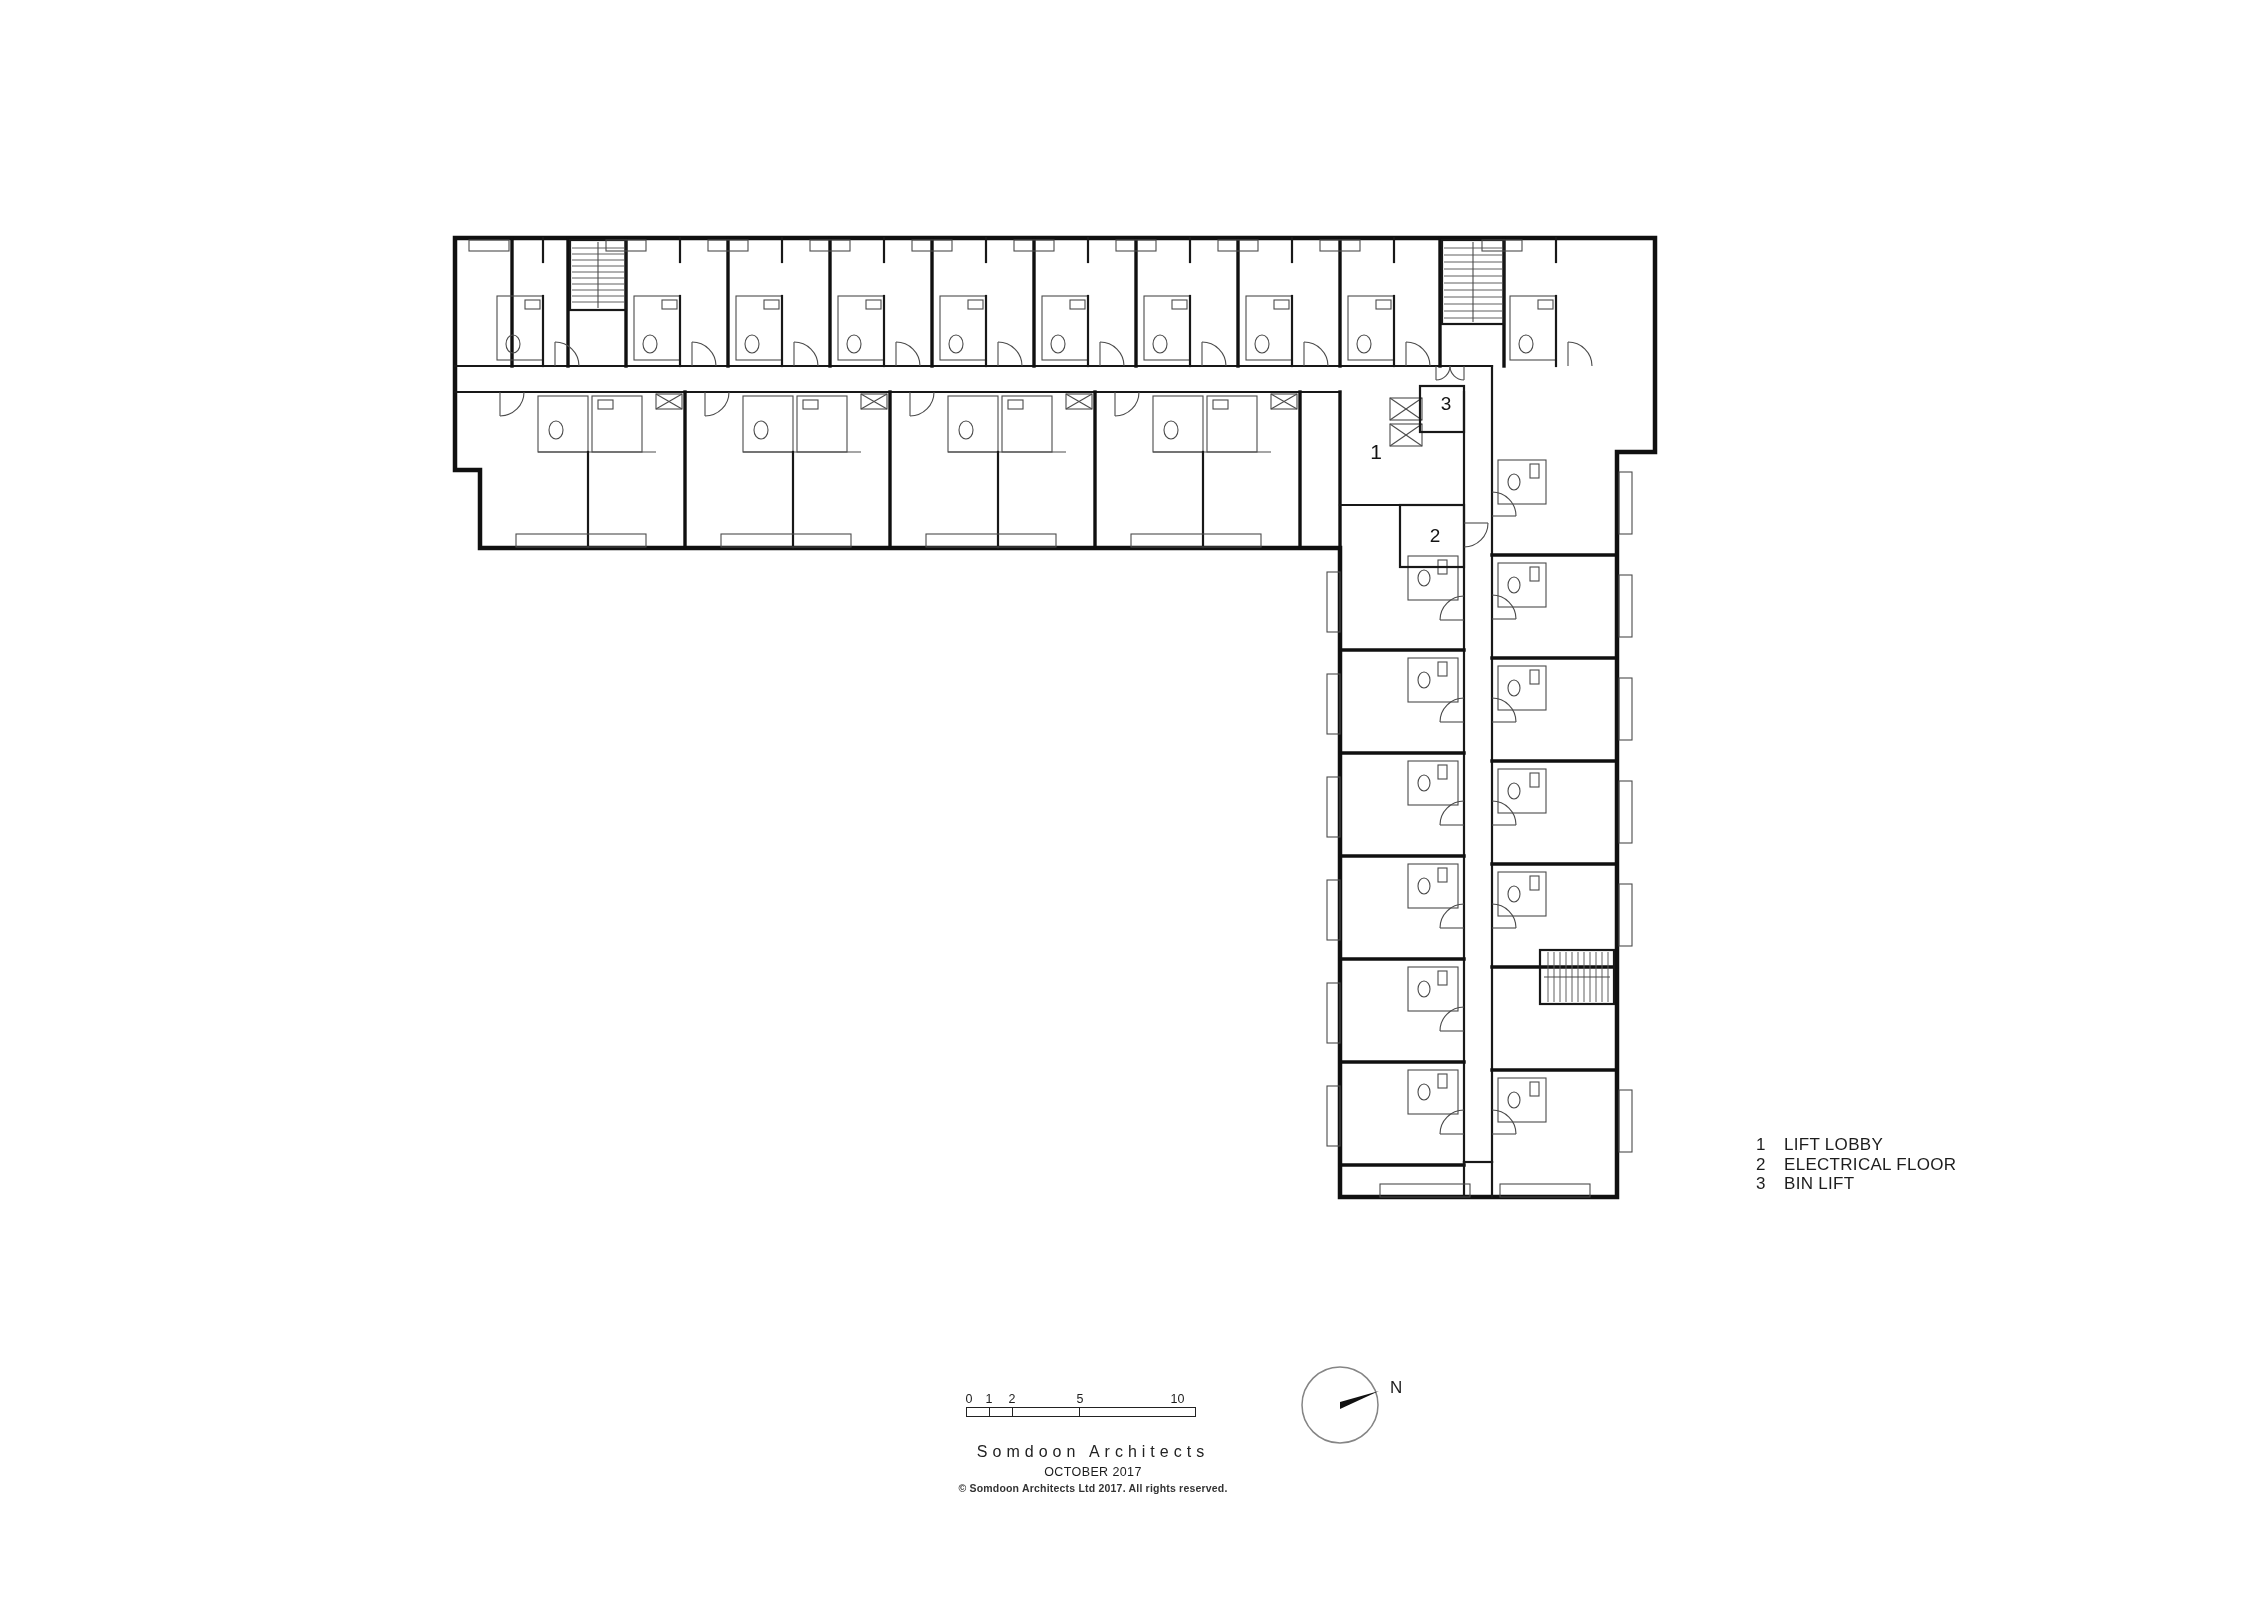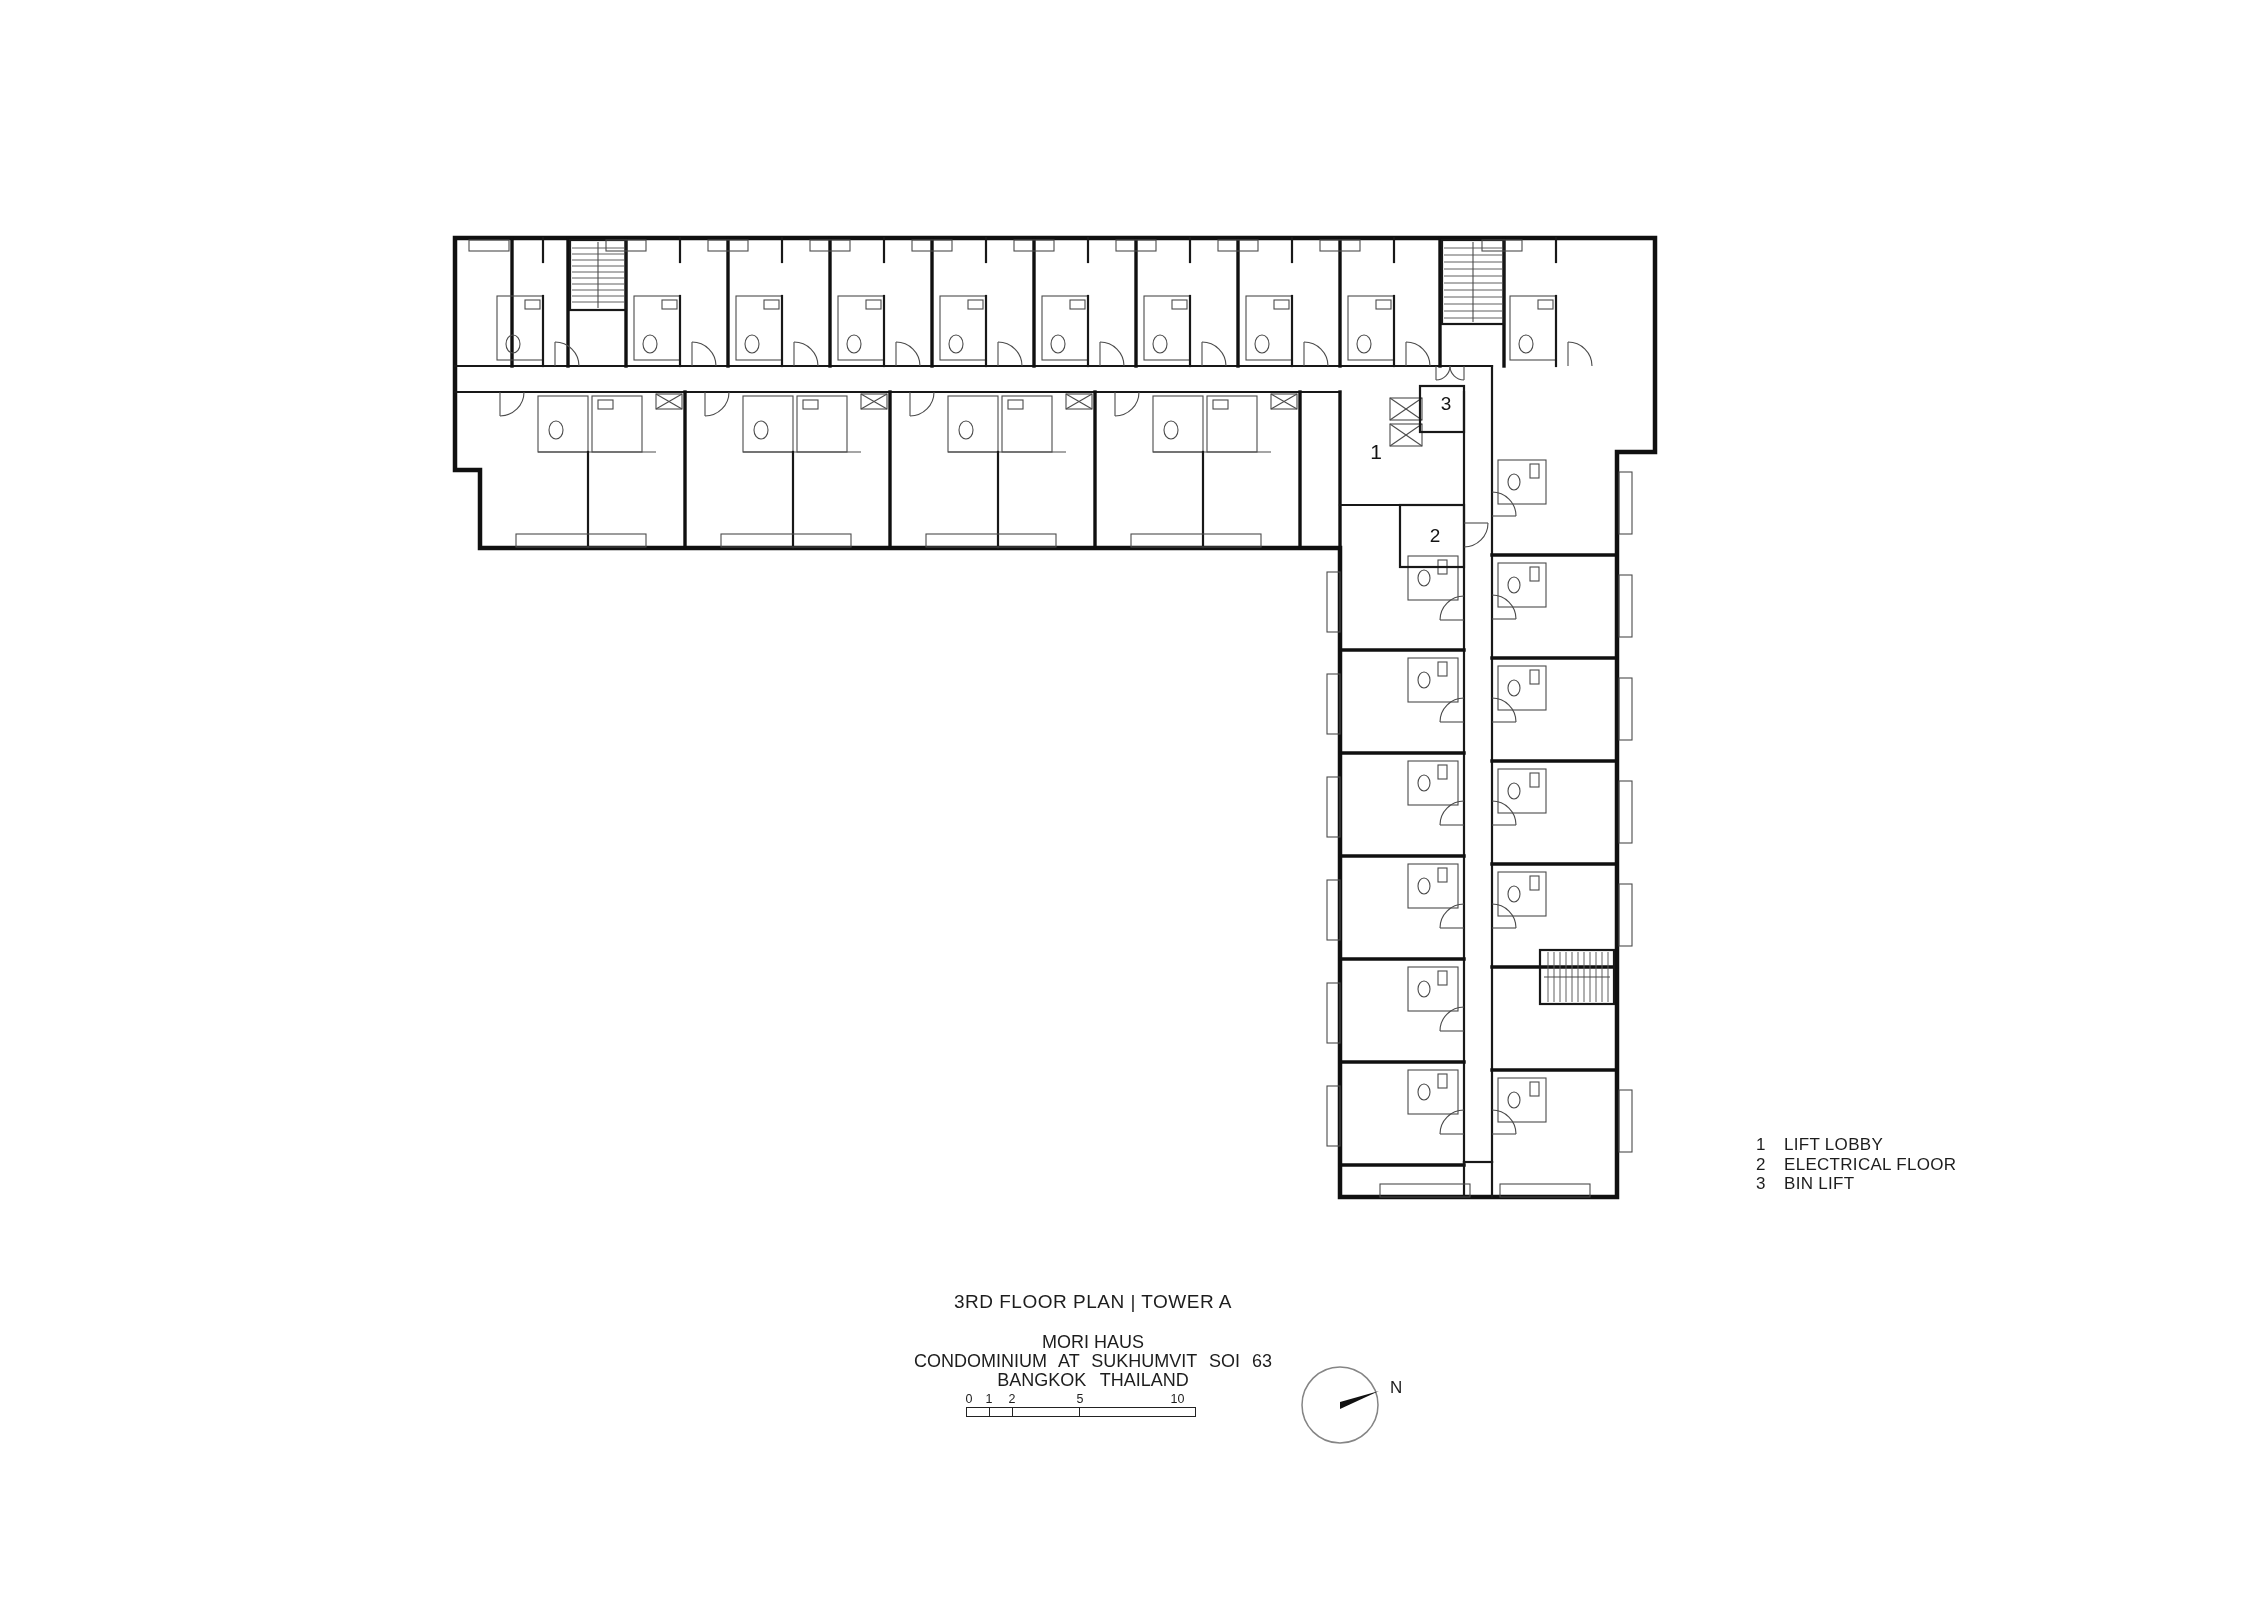--- a/index.html
+++ b/index.html
@@ -377,26 +377,20 @@
     <div class="legend-row">
       <span class="legend-num">2</span>
       <span class="legend-label">ELECTRICAL FLOOR</span>
     </div>
     <div class="legend-row">
       <span class="legend-num">3</span>
       <span class="legend-label">BIN LIFT</span>
     </div>
   </div>
 
-  <div class="titleblock">
-    <div class="t-title">3RD FLOOR PLAN | TOWER A</div>
-    <div class="t-name">MORI HAUS</div>
-    <div class="t-sub">CONDOMINIUM AT SUKHUMVIT SOI 63</div>
-    <div class="t-loc">BANGKOK THAILAND</div>
-  </div>
 
   <div class="scalebar">
     <span class="sb-label" style="left:3px;">0</span>
     <span class="sb-label" style="left:23px;">1</span>
     <span class="sb-label" style="left:46px;">2</span>
     <span class="sb-label" style="left:114px;">5</span>
     <span class="sb-label" style="left:213px;">10 M</span>
     <div class="sb-bar">
       <div class="sb-tick" style="left:22px;"></div>
       <div class="sb-tick" style="left:45px;"></div>
@@ -405,14 +399,19 @@
   </div>
 
   <div class="north">
     <svg width="150" height="82">
       <circle cx="39" cy="39" r="38" class="circ"></circle>
       <polygon points="39,43 78,25 39,36" class="solid"></polygon>
     </svg>
     <span class="north-label">N</span>
   </div>
 
+  <div class="footer">
+    <div class="f-firm">Somdoon Architects</div>
+    <div class="f-date">OCTOBER 2017</div>
+    <div class="f-copy">© Somdoon Architects Ltd 2017. All rights reserved.</div>
+  </div>
 
 </div>
 
 </body></html>

